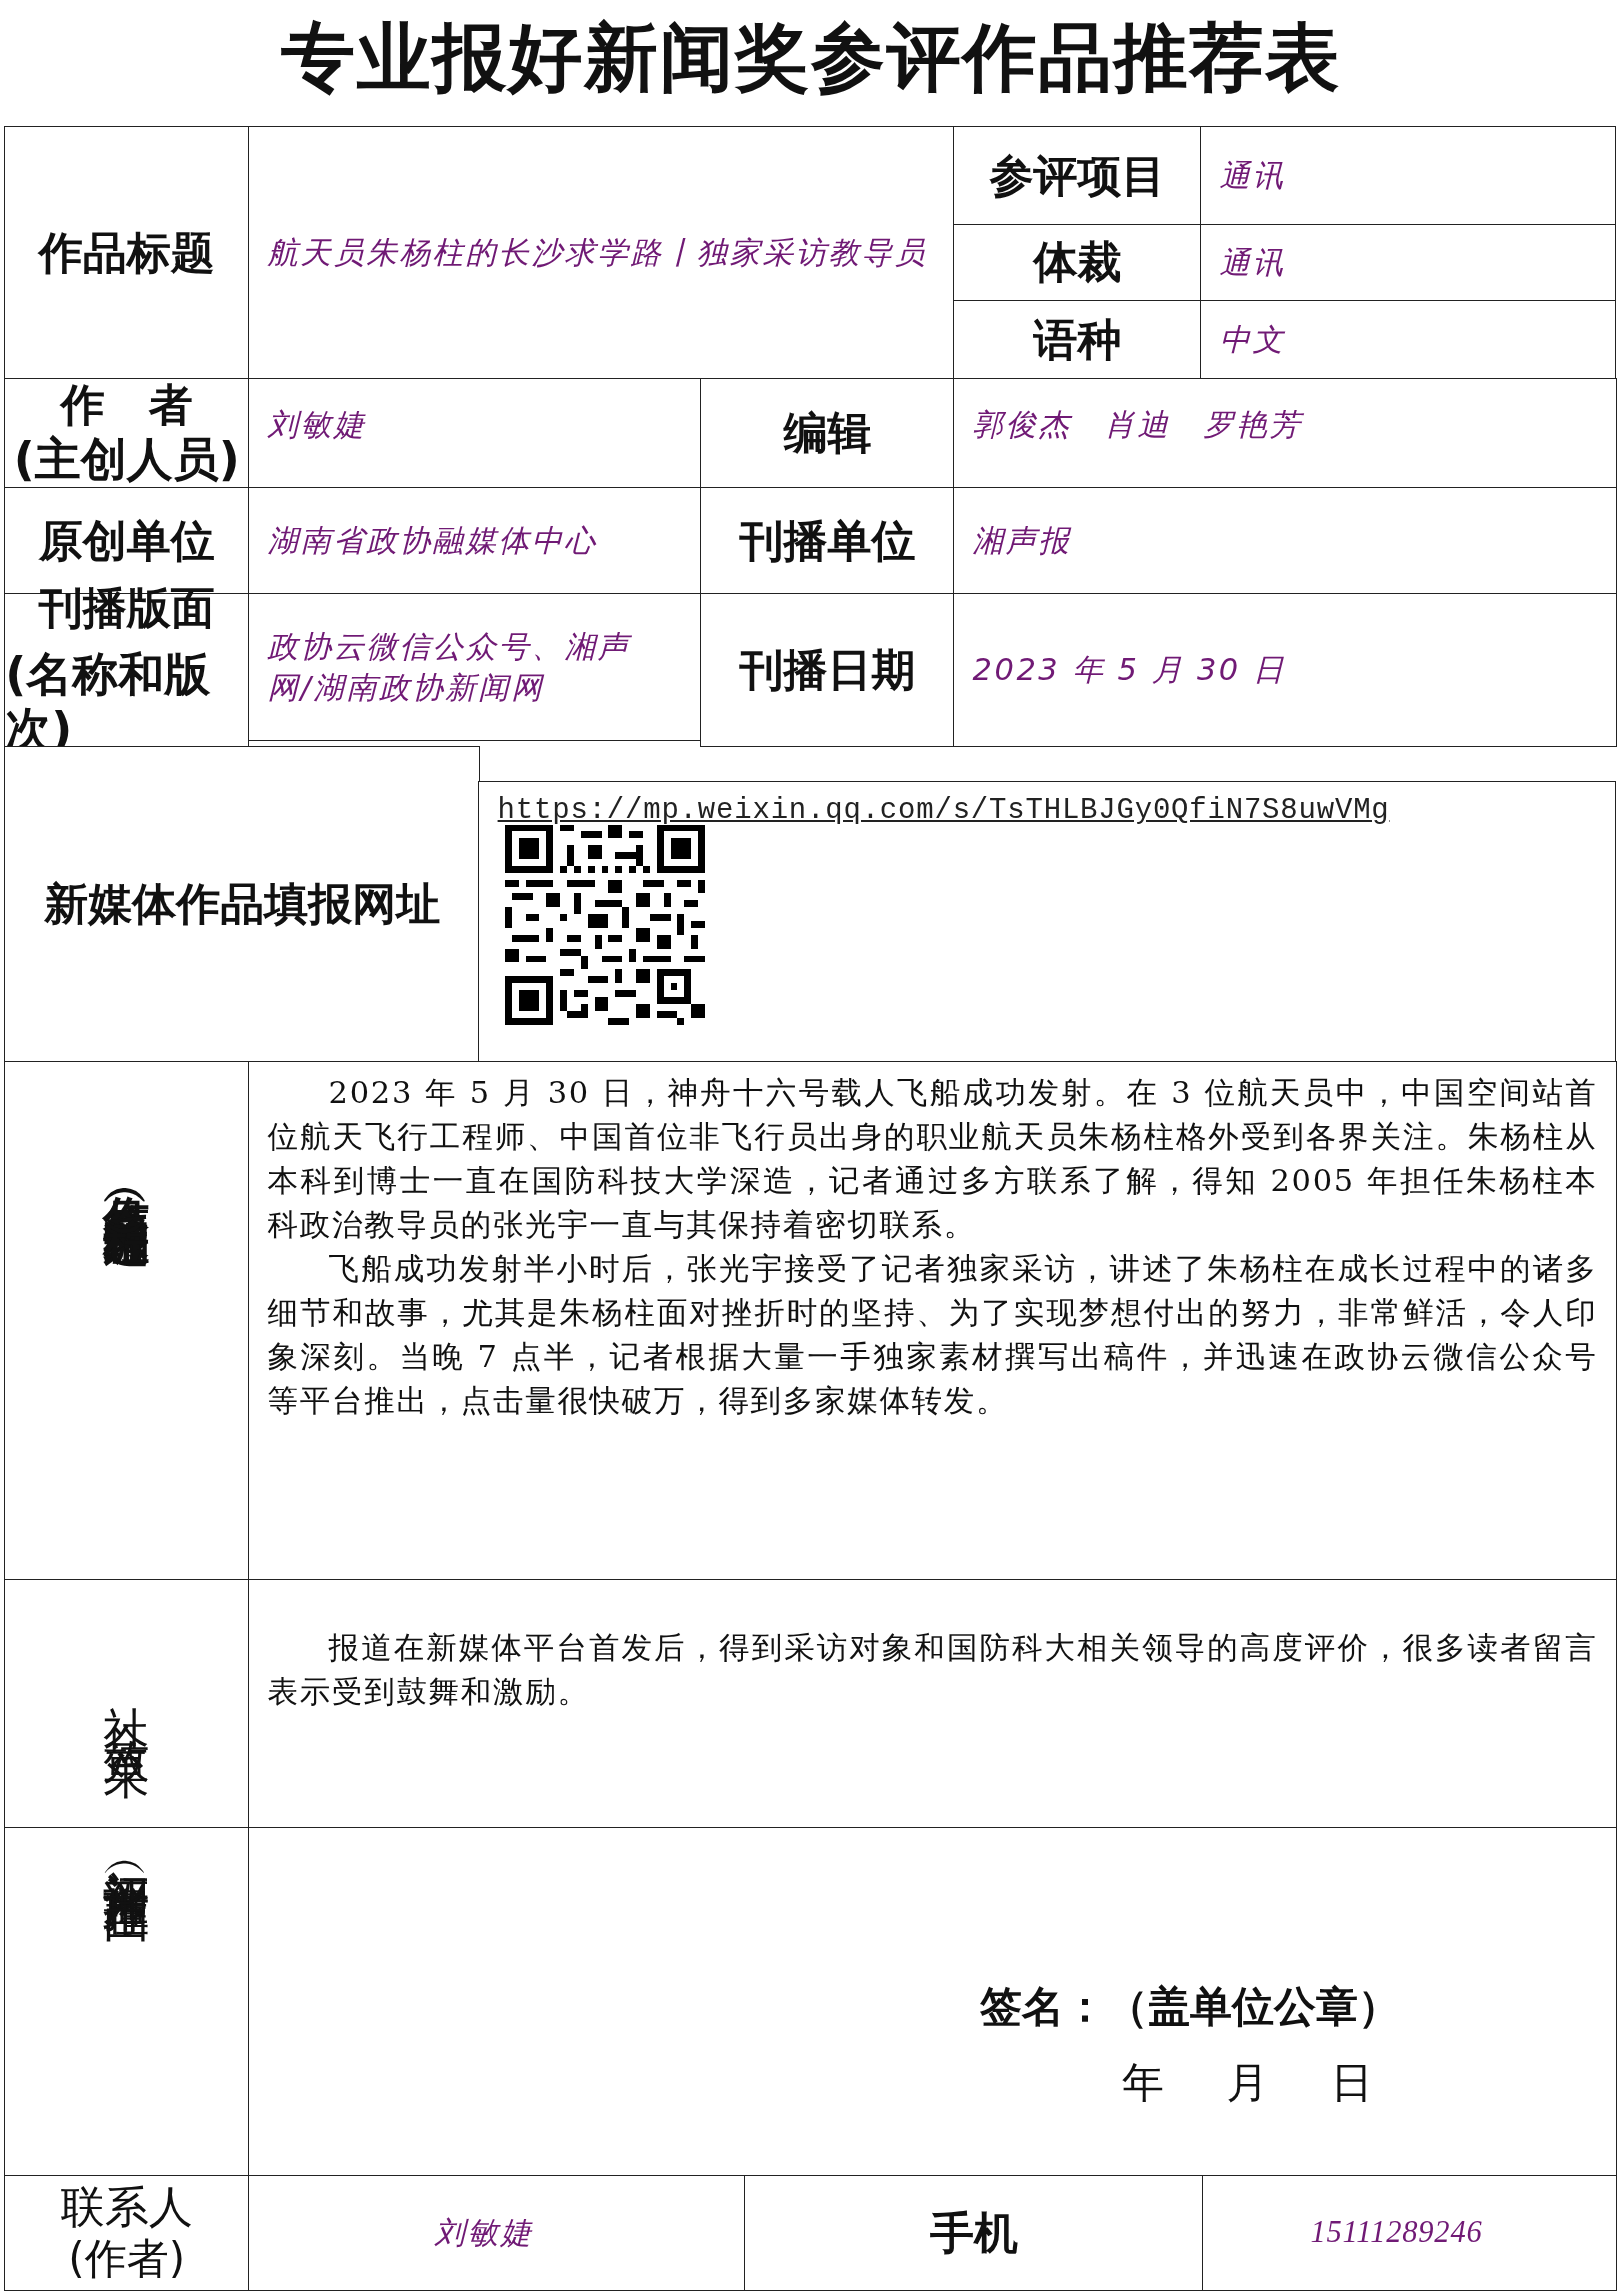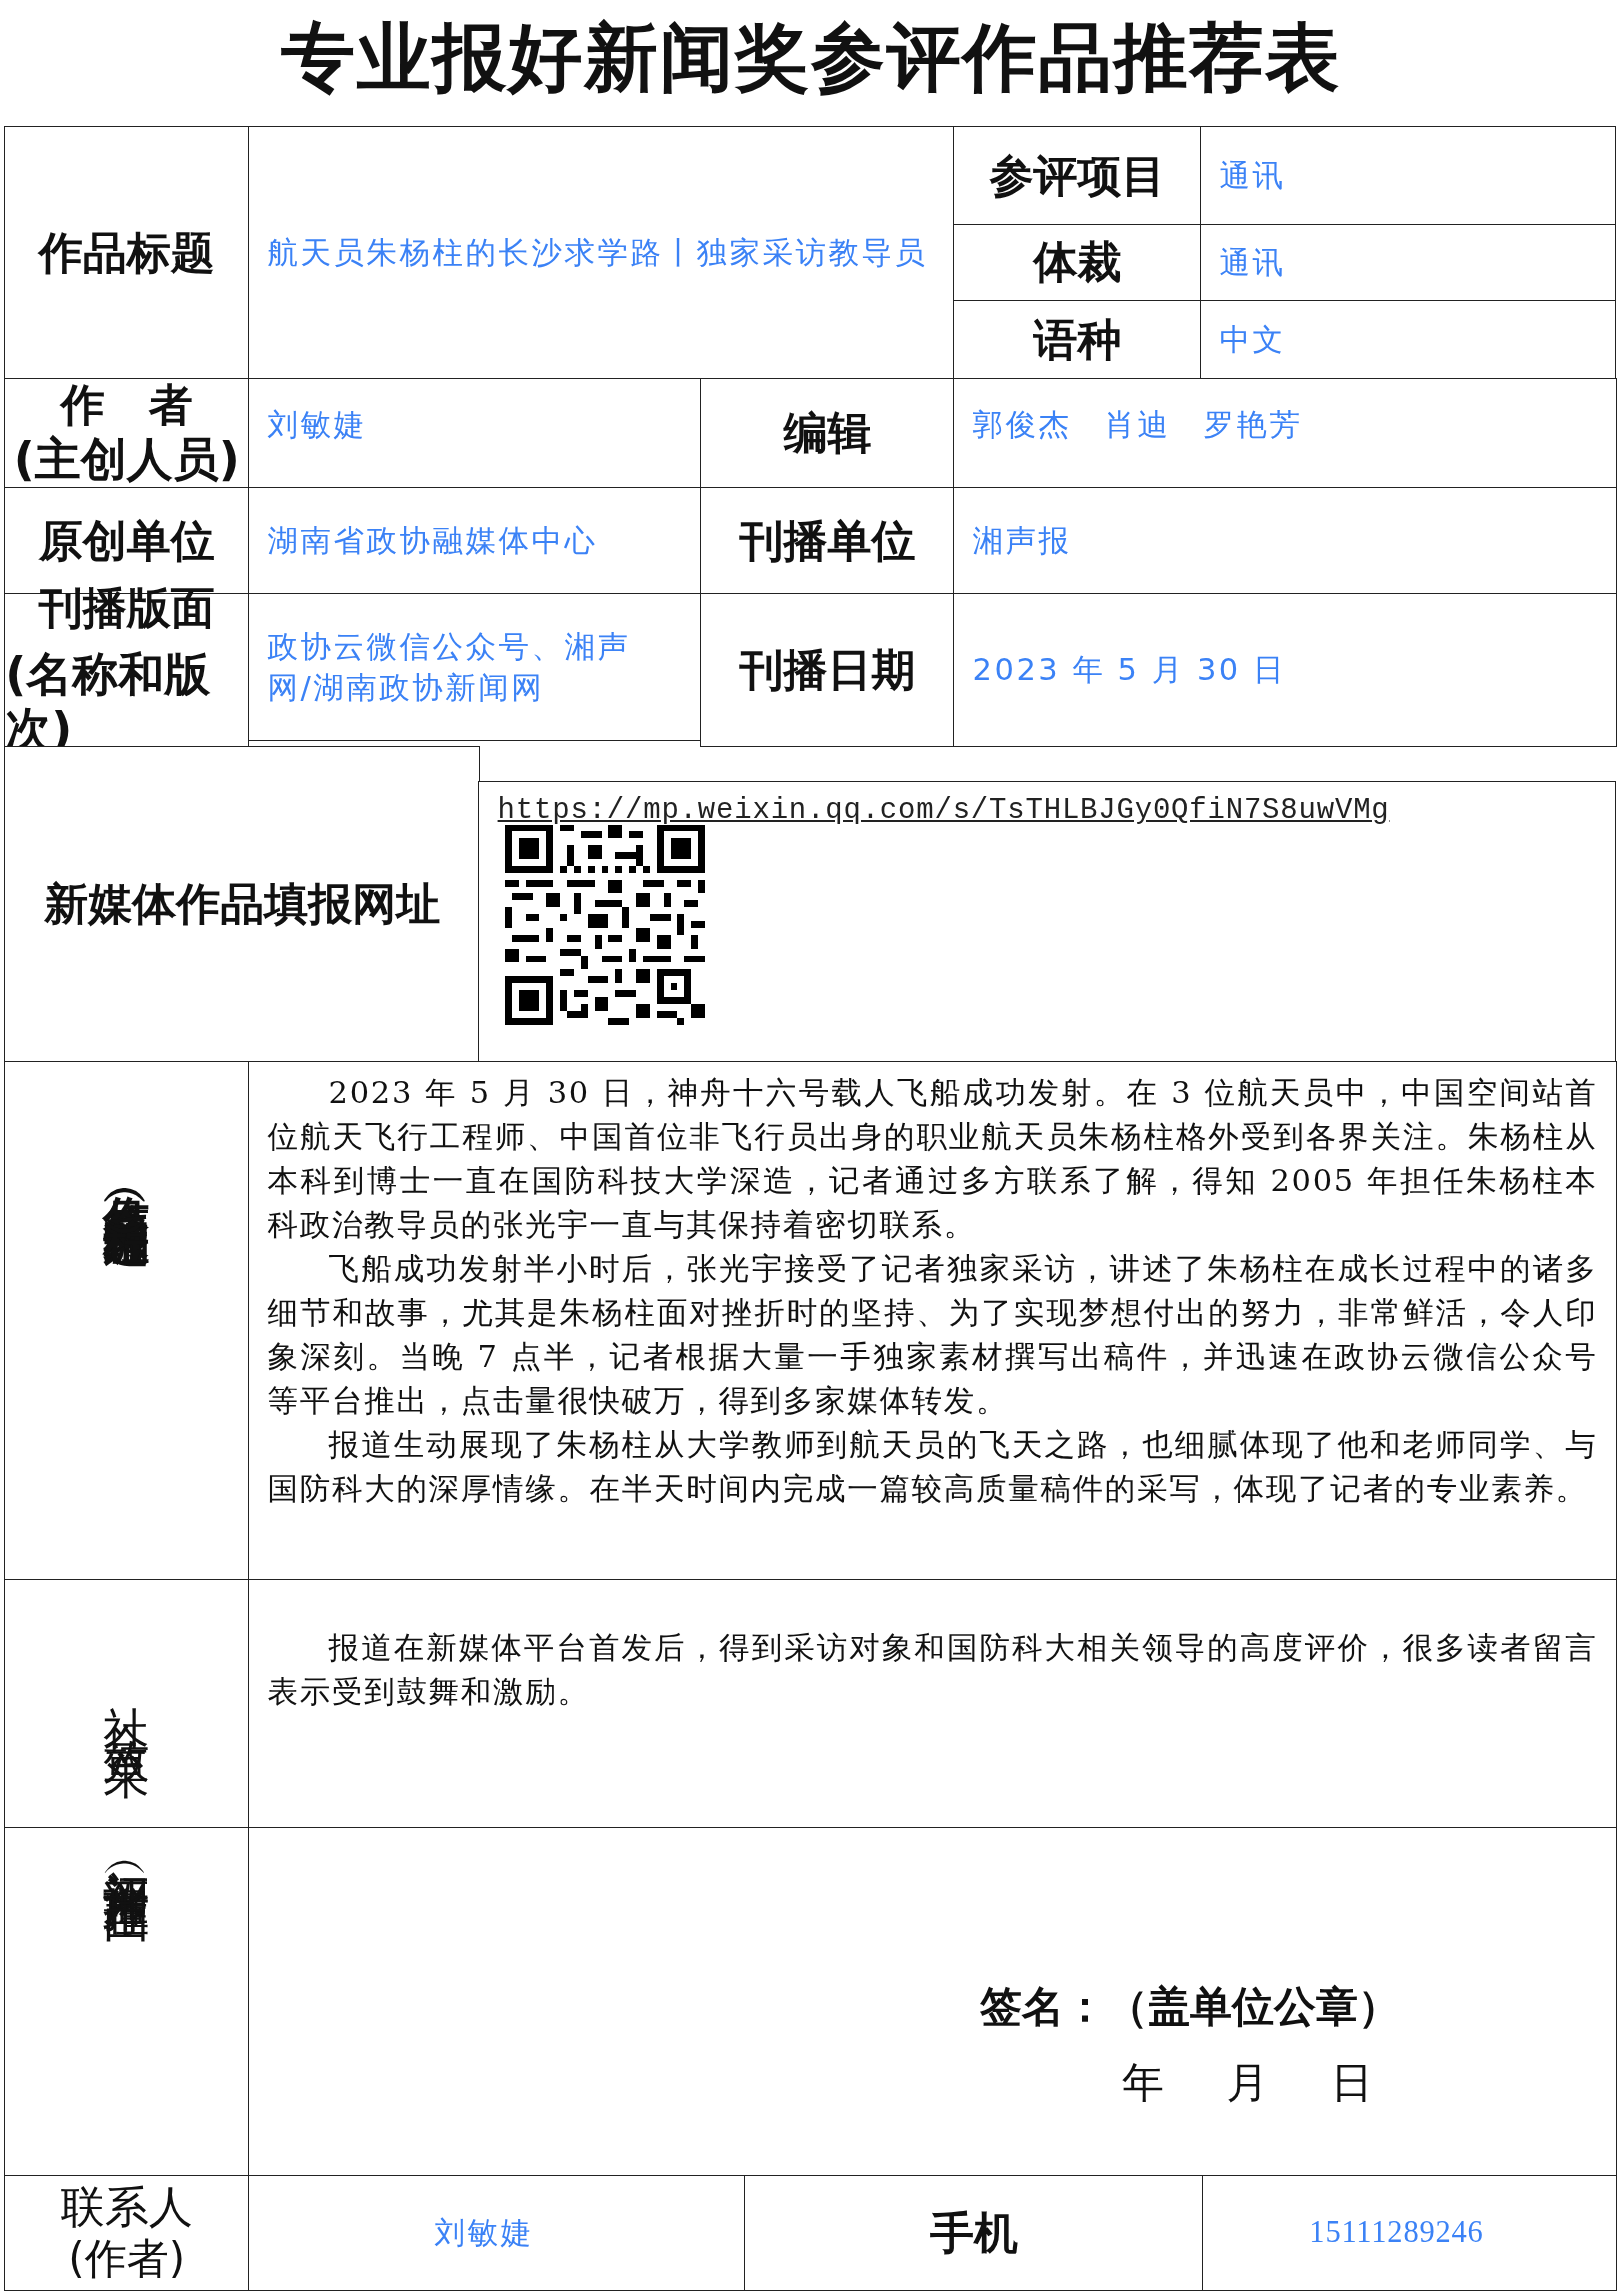--- a/index.html
+++ b/index.html
@@ -7,21 +7,21 @@
          font-family: "DejaVu Serif", "Liberation Serif", serif; color: #111; }
   .title { position: absolute; left: 0; top: 12px; width: 1622px; text-align: center;
            font-size: 74px; font-weight: bold; letter-spacing: 1.7px; line-height: 93px;
            font-family: Liberation Serif, serif; }
   .cell { position: absolute; box-sizing: border-box; border: 1.7px solid #222;
           background: #fff; display: flex; align-items: center; }
   .lbl { justify-content: center; text-align: left; font-weight: bold;
          font-size: 44px; line-height: 1.2; font-family: "DejaVu Sans", sans-serif; }
   .lbl .sub { display: block; font-size: 46px; }
   .val { font-size: 30.5px; padding-left: 18.6px; padding-right: 26px; line-height: 1.35;
-         font-family: "DejaVu Sans", sans-serif; color: #3b82f6; letter-spacing: 2.5px; }
+         font-family: "DejaVu Sans", sans-serif; color: #701a75; letter-spacing: 2.5px; font-style: italic; }
   .val.top { align-items: flex-start; padding-top: 25.4px; }
   .val.center { justify-content: center; padding-left: 0; }
   .para { font-size: 30.5px; line-height: 44px; letter-spacing: 1.7px; text-indent: 2em;
           margin: 0; text-align: justify; }
   .vert { writing-mode: vertical-rl; text-orientation: upright; font-weight: bold;
           font-size: 46px; line-height: 1.15; letter-spacing: 3.4px;
           font-family: "DejaVu Sans", sans-serif; }
   .url { font-family: "Liberation Mono", "DejaVu Sans Mono", monospace; font-size: 29px;
          text-decoration: underline; color: #222; letter-spacing: 0.8px; }
   .qr { position: absolute; left: 505px; top: 824px; width: 200px; height: 201px; }
@@ -191,21 +191,20 @@
   </g>
 </svg>
 
 <div class="cell" style="left:4.2px;top:1061px;width:245px;height:520px;justify-content:center;">
   <span class="vert" style="height:322px;">作品简介（采编过程）</span>
 </div>
 <div class="cell" style="left:248px;top:1061px;width:1369px;height:520px;align-items:flex-start;padding:8.5px 18.6px 0 18.6px;">
   <div>
     <p class="para">2023 年 5 月 30 日，神舟十六号载人飞船成功发射。在 3 位航天员中，中国空间站首位航天飞行工程师、中国首位非飞行员出身的职业航天员朱杨柱格外受到各界关注。朱杨柱从本科到博士一直在国防科技大学深造，记者通过多方联系了解，得知 2005 年担任朱杨柱本科政治教导员的张光宇一直与其保持着密切联系。</p>
     <p class="para">飞船成功发射半小时后，张光宇接受了记者独家采访，讲述了朱杨柱在成长过程中的诸多细节和故事，尤其是朱杨柱面对挫折时的坚持、为了实现梦想付出的努力，非常鲜活，令人印象深刻。当晚 7 点半，记者根据大量一手独家素材撰写出稿件，并迅速在政协云微信公众号等平台推出，点击量很快破万，得到多家媒体转发。</p>
-    <p class="para">报道生动展现了朱杨柱从大学教师到航天员的飞天之路，也细腻体现了他和老师同学、与国防科大的深厚情缘。在半天时间内完成一篇较高质量稿件的采写，体现了记者的专业素养。</p>
   </div>
 </div>
 
 <div class="cell" style="left:4.2px;top:1579px;width:245px;height:250px;justify-content:center;">
   <span class="vert" style="letter-spacing:17px;font-weight:normal;">社会效果</span>
 </div>
 <div class="cell" style="left:248px;top:1579px;width:1369px;height:250px;align-items:flex-start;padding:46px 18.6px 0 18.6px;">
   <p class="para">报道在新媒体平台首发后，得到采访对象和国防科大相关领导的高度评价，很多读者留言表示受到鼓舞和激励。</p>
 </div>
 

